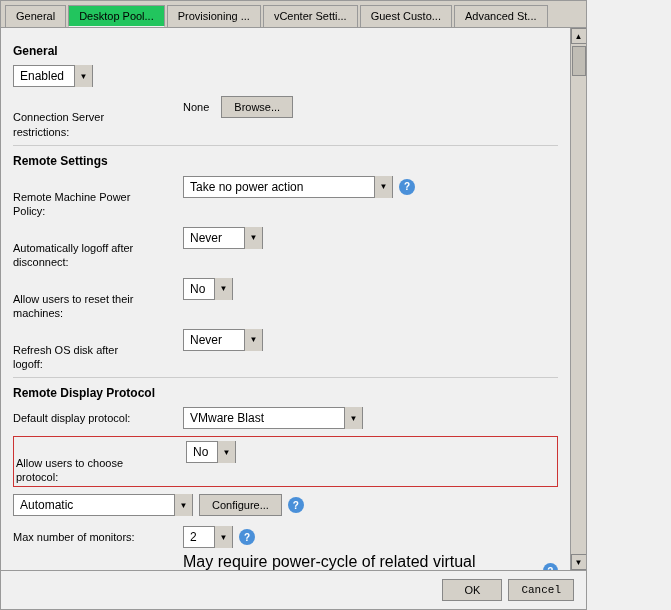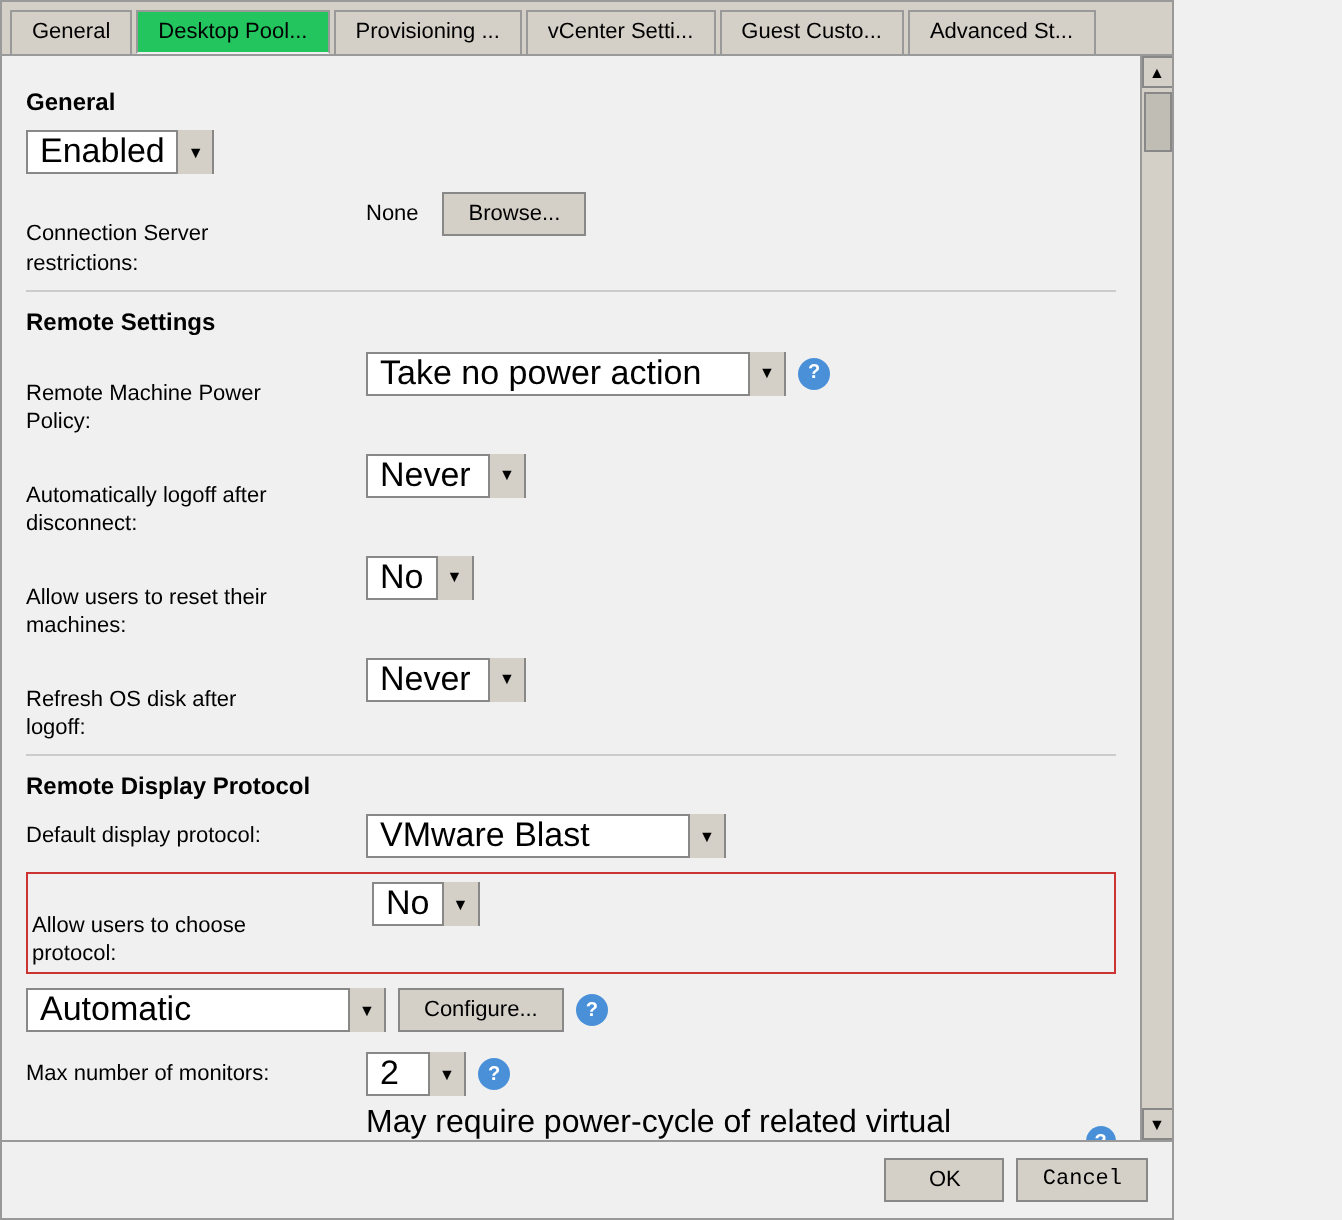--- a/index.html
+++ b/index.html
@@ -126,21 +126,21 @@
       display: flex;
       align-items: center;
       background: white;
       border: 1px solid #888;
       height: 22px;
       cursor: pointer;
     }
 
     .dropdown-text {
       padding: 0 6px;
-      font-size: 17px;
+      font-size: 12px;
       color: #000;
     }
 
     .dropdown-arrow {
       width: 18px;
       height: 22px;
       background: #d4d0c8;
       border-left: 1px solid #888;
       display: flex;
       align-items: center;

